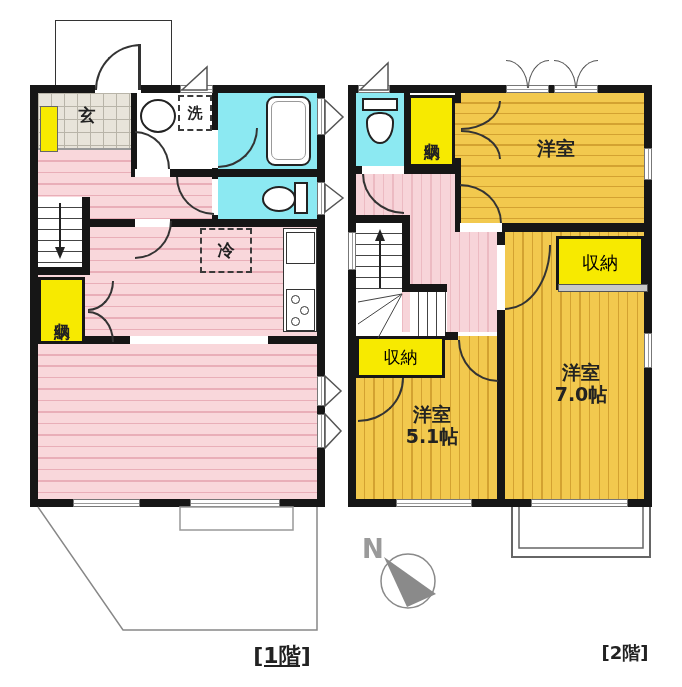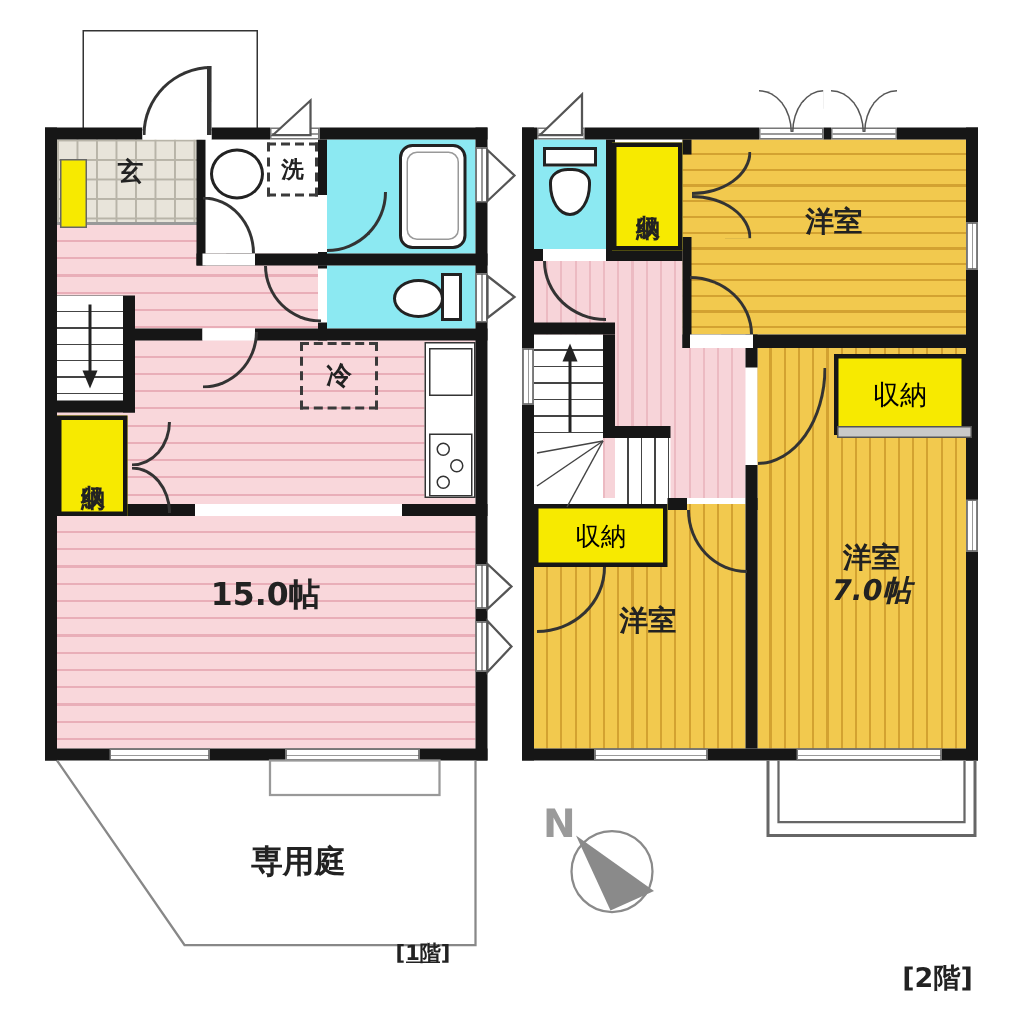--- a/index.html
+++ b/index.html
@@ -200,29 +200,28 @@
     <line x1="402" y1="294" x2="358" y2="302" stroke="#444" stroke-width="1"></line>
     <line x1="402" y1="294" x2="358" y2="324" stroke="#444" stroke-width="1"></line>
     <line x1="402" y1="294" x2="378" y2="338" stroke="#444" stroke-width="1"></line>
     <circle cx="408" cy="581" r="27" fill="none" stroke="#8a8a8a" stroke-width="1.5"></circle>
     <polygon points="384,557 436,594 407,607" fill="#8a8a8a"></polygon>
     <text x="362" y="558" font-size="26" fill="#9a9a9a" font-weight="bold">N</text>
   </svg>
 
   <div class="label" style="left:62px;top:106px;width:50px;font-size:17px;">玄</div>
   <div class="label" style="left:107px;top:384px;width:140px;font-size:21px;">
-    <span style="display:block;">15.0帖</span>
-  </div>
-  <div class="label" style="left:129px;top:562px;width:140px;font-size:21px;">専用庭</div>
-  <div class="label" style="left:242px;top:628px;width:80px;font-size:14px;text-decoration:underline;">[1階]</div>
+  </div>
+  <div class="label" style="left:242px;top:643px;width:80px;font-size:22px;text-decoration:underline;">[1階]</div>
   <div class="label" style="left:496px;top:138px;width:120px;font-size:19px;">
     <span style="display:block;">洋室</span>
   </div>
   <div class="label" style="left:521px;top:362px;width:120px;font-size:19px;">
     <span style="display:block;">洋室</span>
-    <span style="display:block;font-style:italic;">7.0帖</span>
+    <span style="display:block;">7.0帖</span>
   </div>
   <div class="label" style="left:372px;top:404px;width:120px;font-size:19px;">
     <span style="display:block;">洋室</span>
+    <span style="display:block;">5.1帖</span>
   </div>
   <div class="label" style="left:585px;top:643px;width:80px;font-size:18px;">[2階]</div>
 
 </div>
 
 </body></html>

